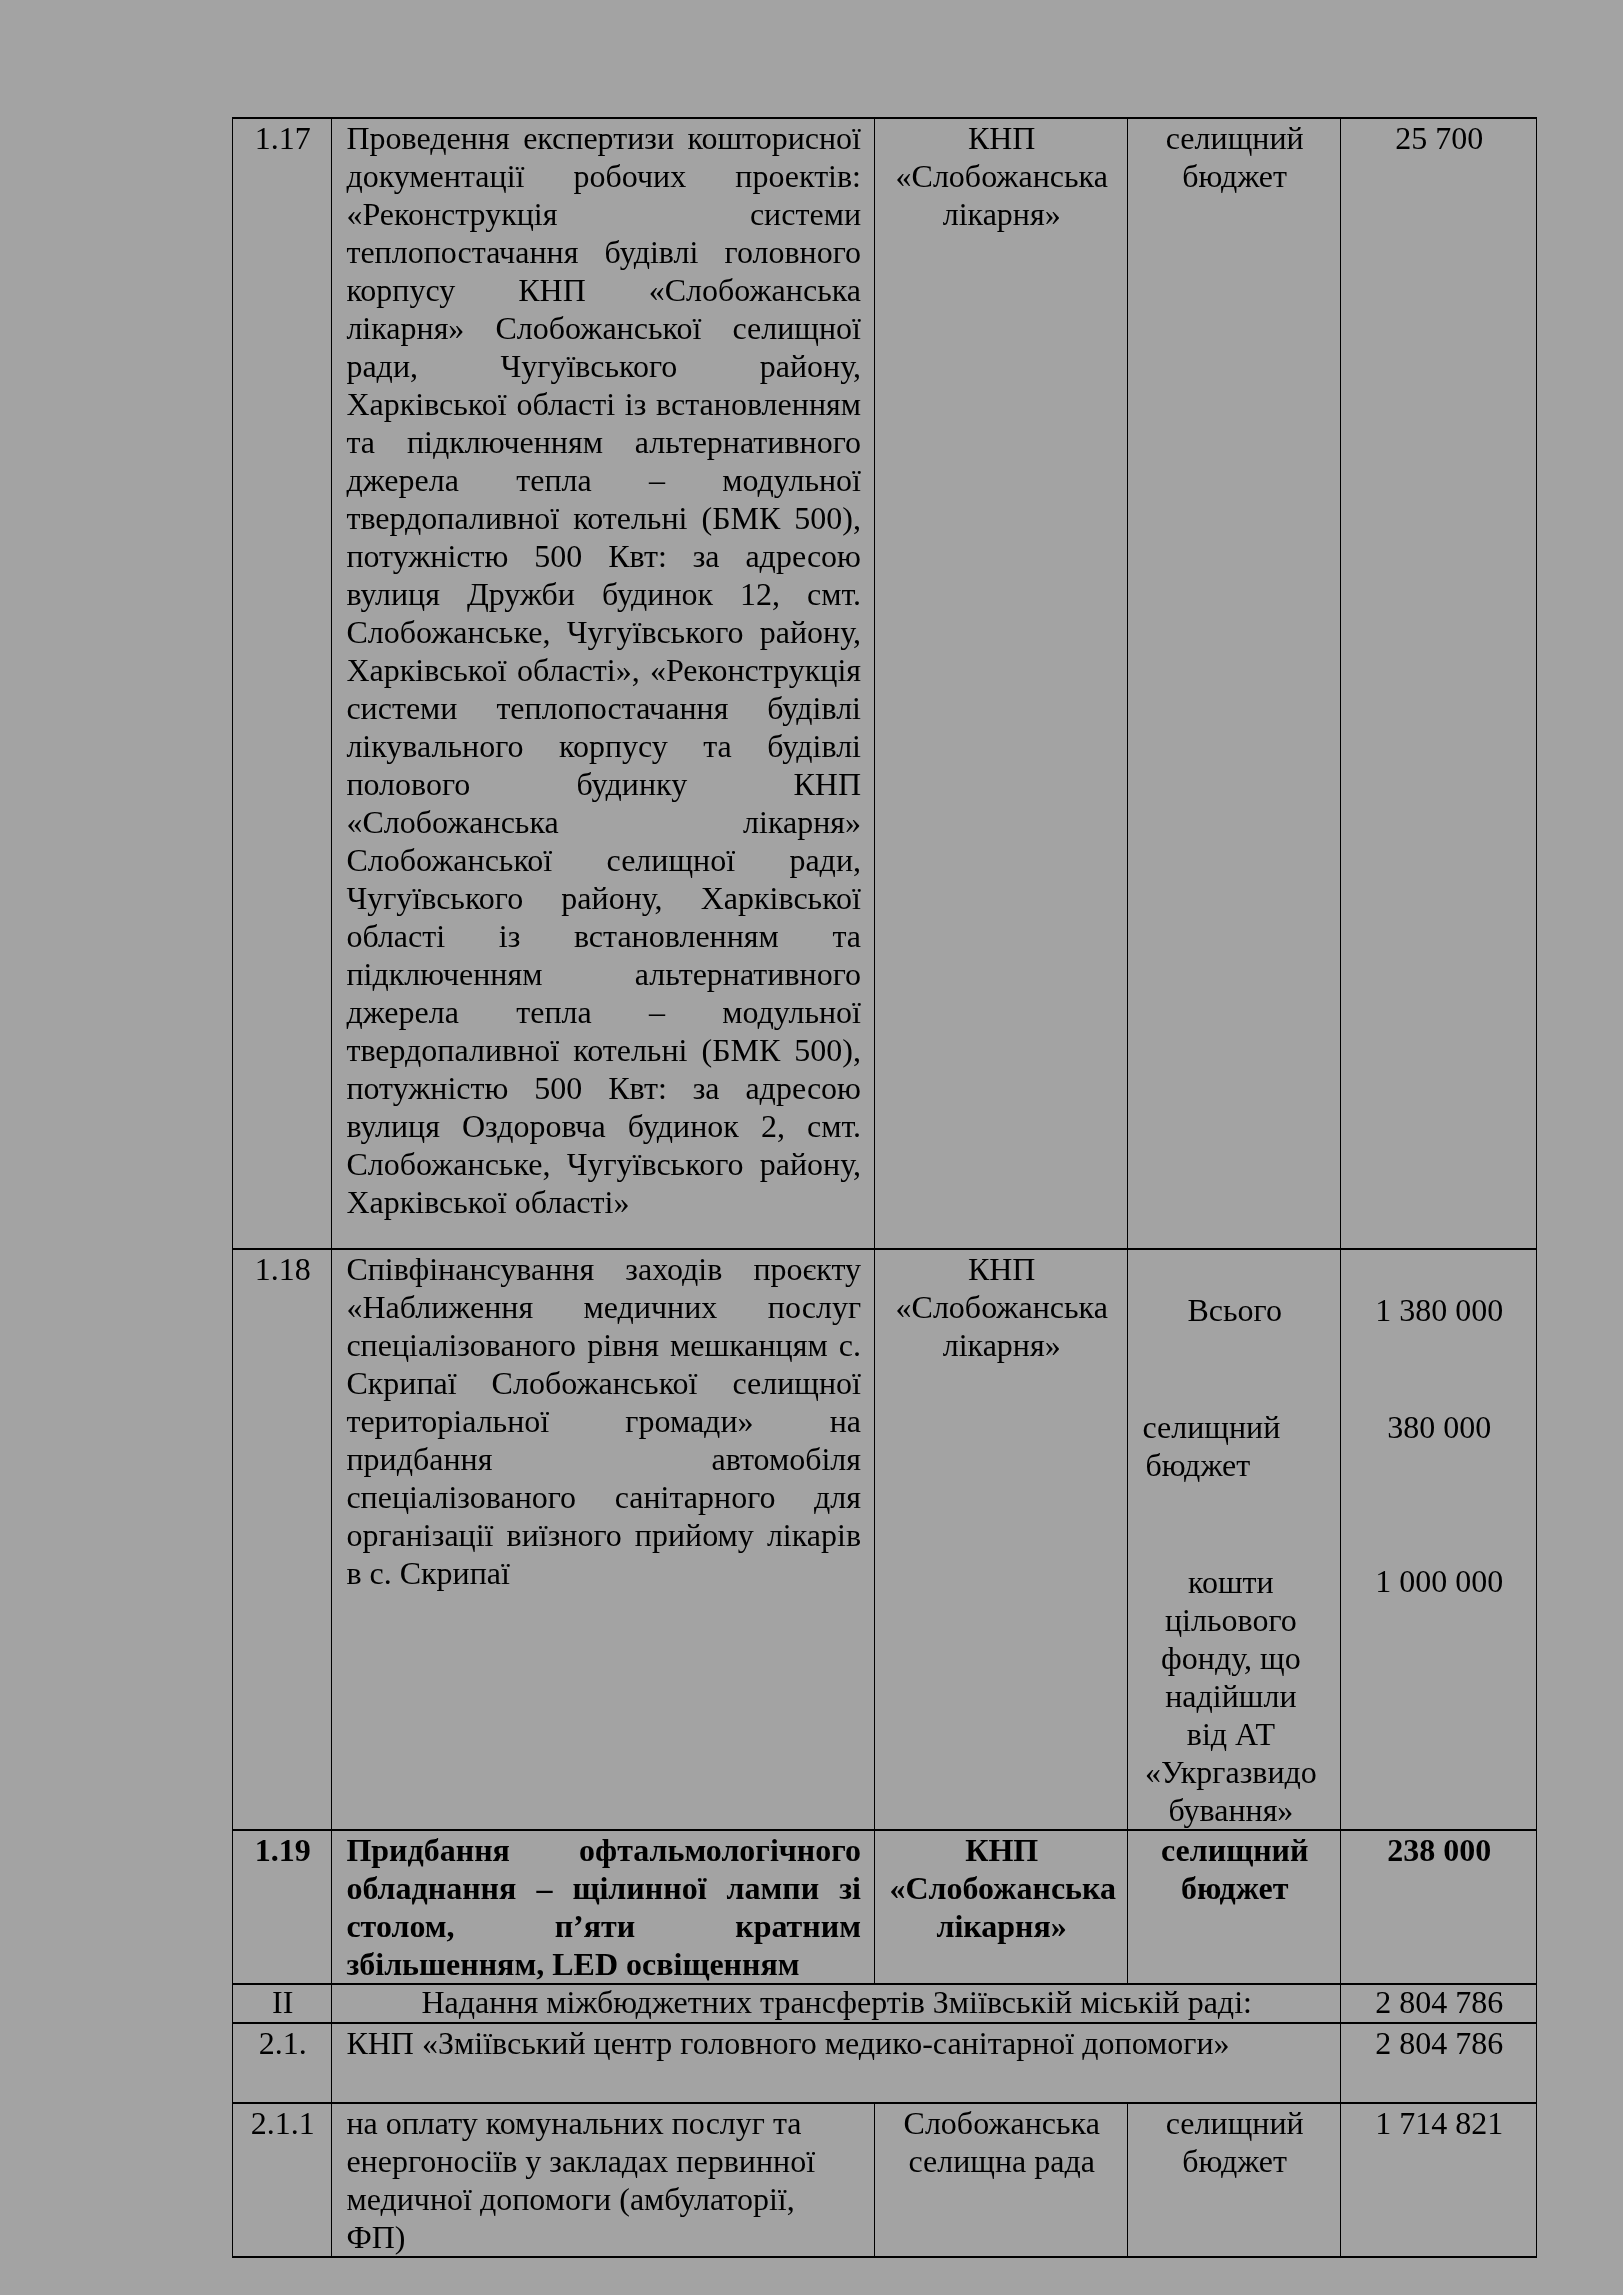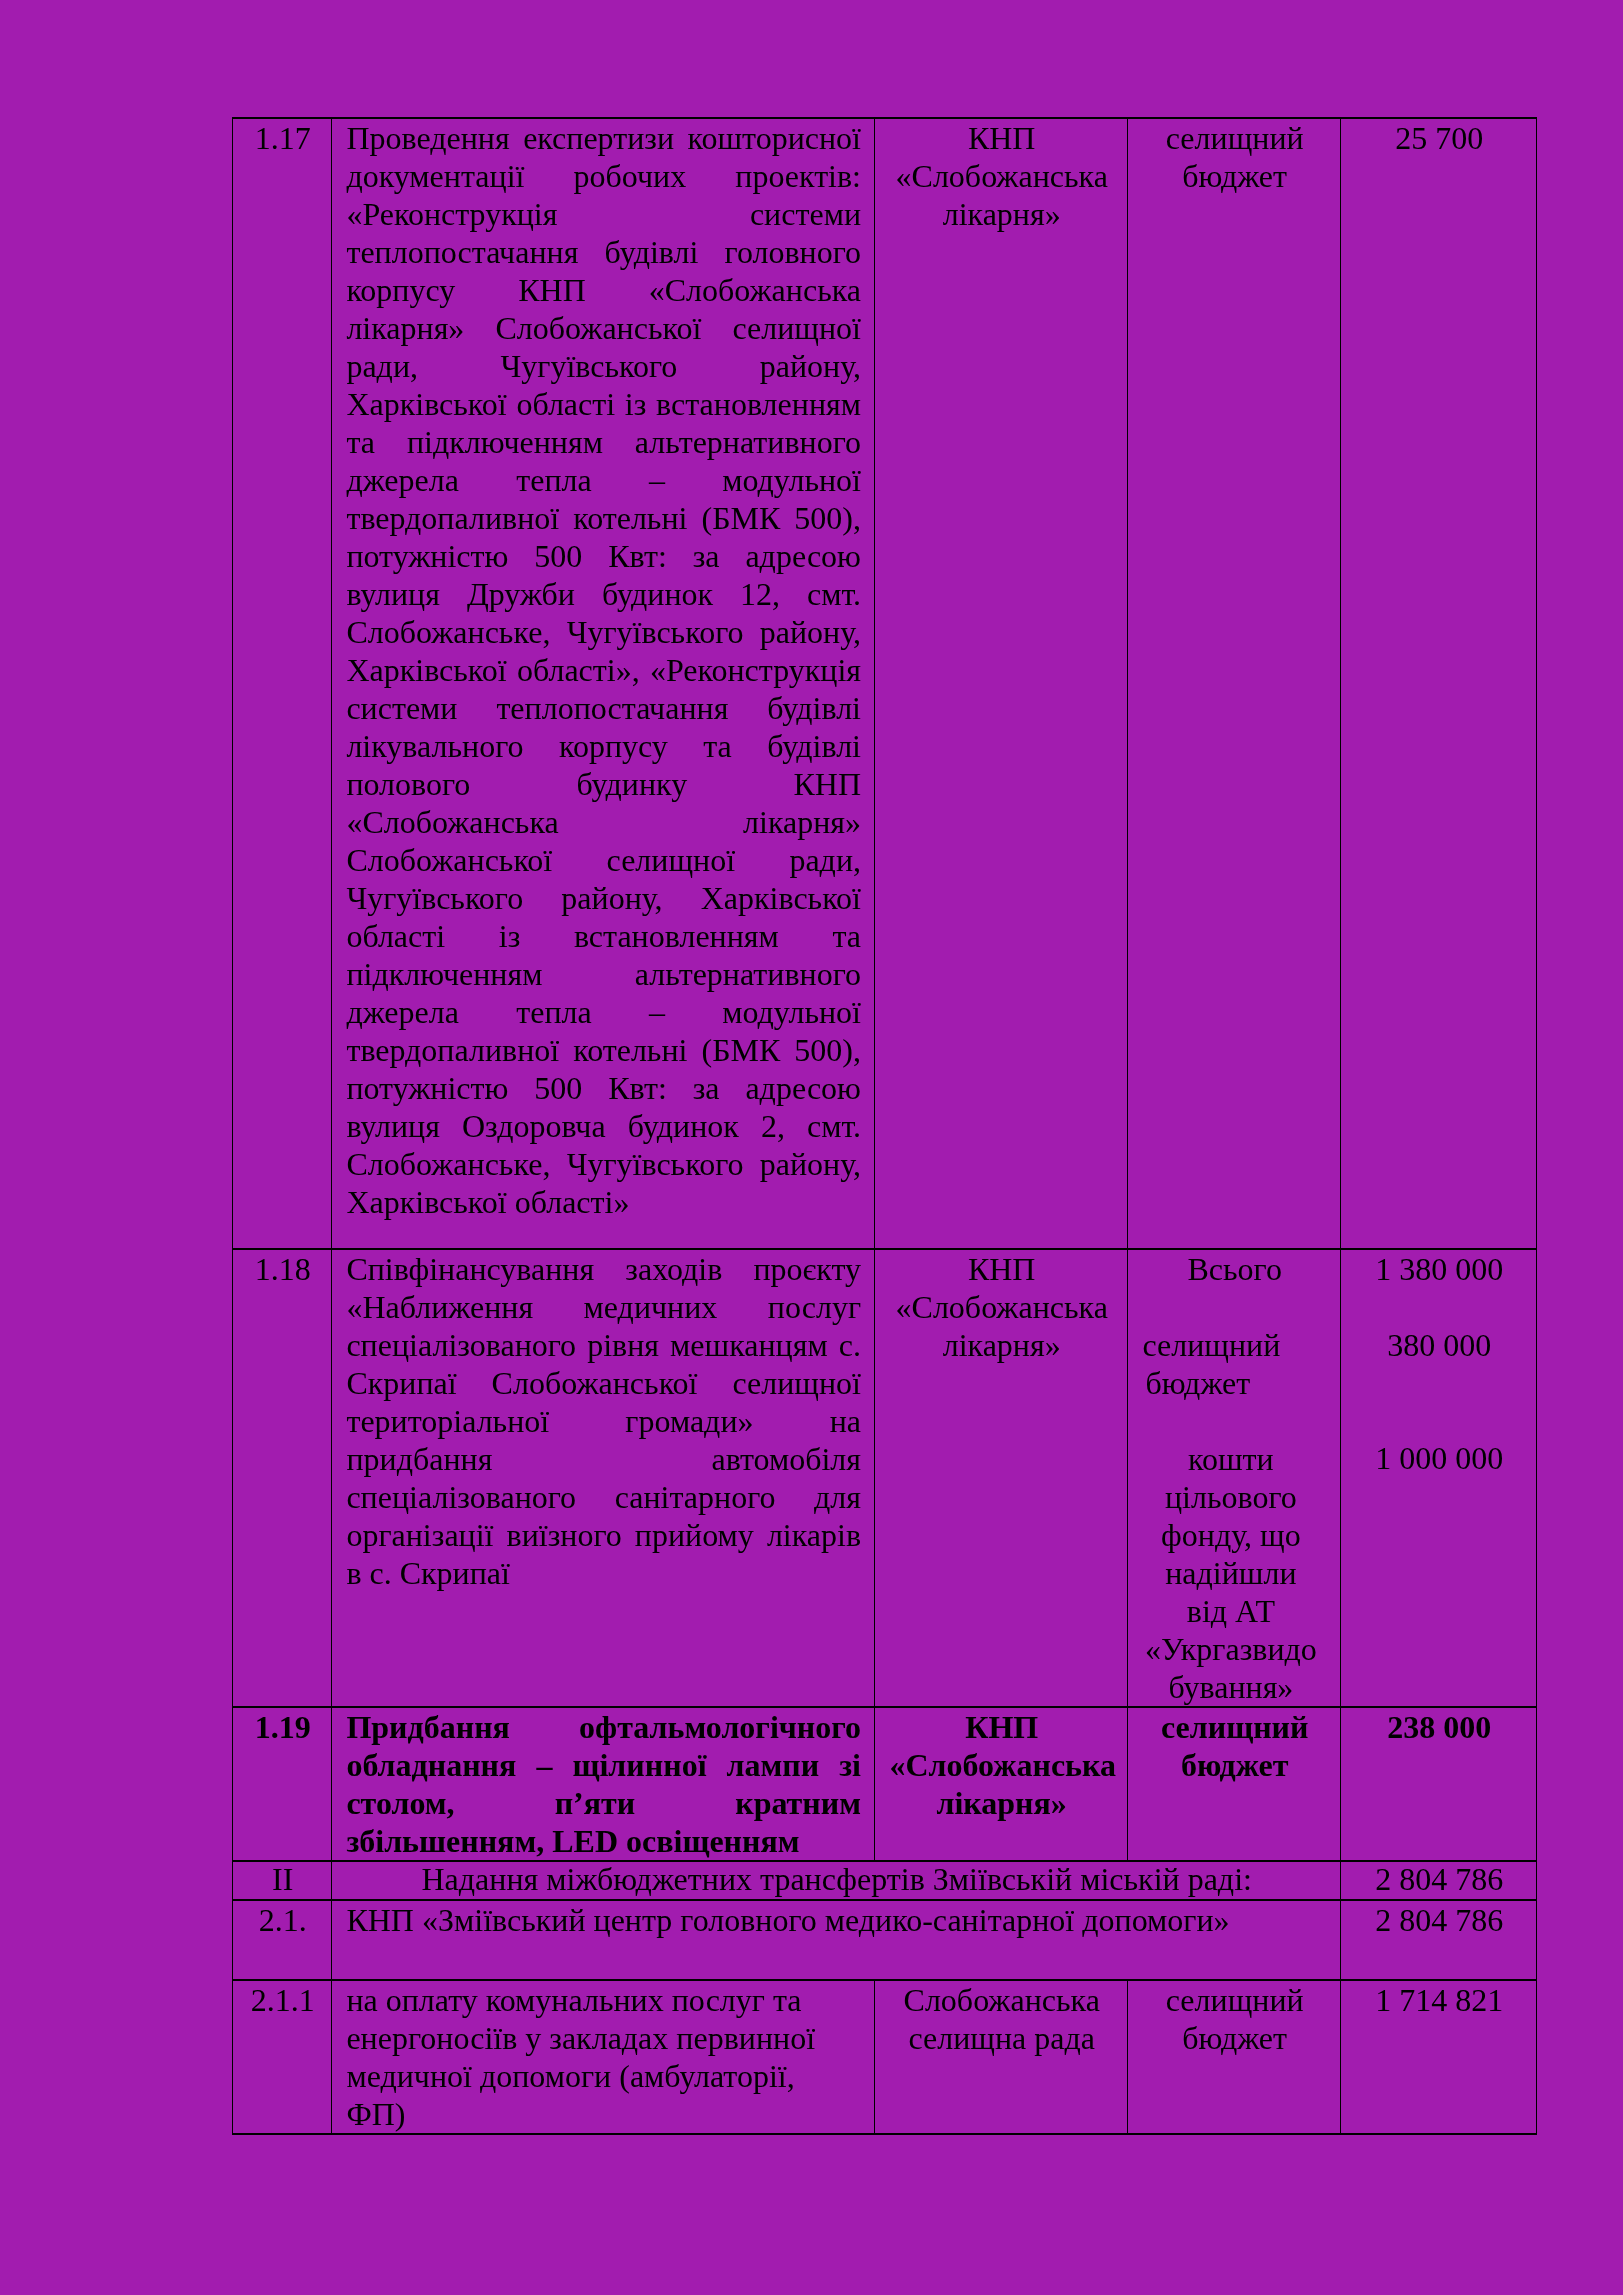--- a/index.html
+++ b/index.html
@@ -1,18 +1,18 @@
 <!DOCTYPE html>
 <html style="font-size:10.5px"><head>
 <meta charset="utf-8">
 <style>
   html, body { margin: 0; padding: 0; background: #ffffff; }
   body { width: 1623px; height: 2295px; position: relative; overflow: hidden;
          font-family: "Liberation Serif", "DejaVu Serif", serif; color: #000; }
-  .page { position: absolute; left: 0; top: 0; width: 1623px; height: 2295px; background: #a21caf; }
+  .page { position: absolute; left: 0; top: 0; width: 1623px; height: 2295px; background: #a3a3a3; }
   table.budget {
     position: absolute; left: 232px; top: 117px; width: 1303px;
     border-collapse: collapse; table-layout: fixed;
     font-size: 32px; line-height: 38px;
   }
   table.budget td {
     border-left: 1.3px solid #000; border-right: 1.3px solid #000;
     border-top: 2.6px solid #000; border-bottom: 2.6px solid #000;
     vertical-align: top; padding: 0 13px 0 14.4px; box-sizing: border-box;
   }
@@ -21,21 +21,21 @@
   col.c-exec { width: 253px; }
   col.c-src { width: 213px; }
   col.c-amt { width: 196px; }
   td.num { text-align: center; padding: 1.3px 5.2px 0 5.2px; }
   td.desc { text-align: justify; text-align-last: left; padding-top: 1.3px; }
   td.exec { text-align: center; padding: 1.3px 3.9px 0 3.9px; }
   td.src { text-align: center; padding: 1.3px 5.2px 0 13px; }
   td.amt { text-align: center; padding: 1.3px 5.2px 0 5.2px; }
   td.span-title { text-align: center; padding-top: 0; }
   td.span-left { text-align: left; padding-top: 1.3px; }
-  .line { display: block; }
+  .line { display: block; margin-top: 41px; }
   .gap1 { display: block; height: 38px; }
   .gap2 { display: block; height: 75px; }
   tr.r117 td { height: 1131px; }
   tr.r118 td { height: 455px; }
   tr.r119 td { height: 147px; font-weight: bold; }
   tr.rII td { height: 39px; line-height: 35px; }
   tr.r21 td { height: 80px; }
   tr.r211 td { height: 153px; }
   td.desc.narrow { text-align: left; }
 </style>

